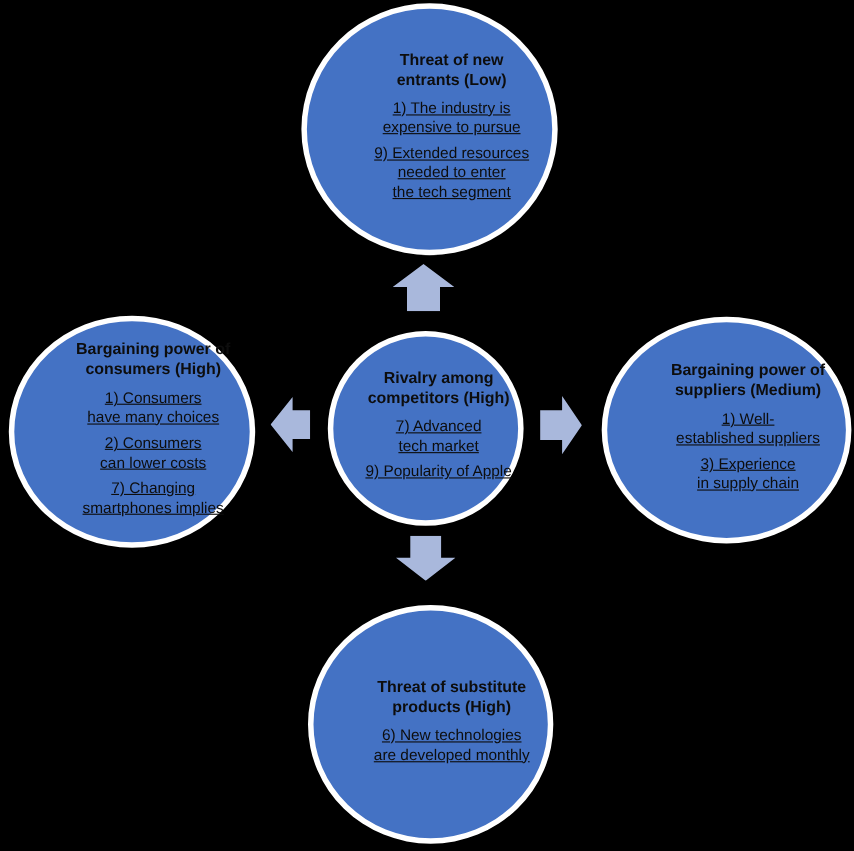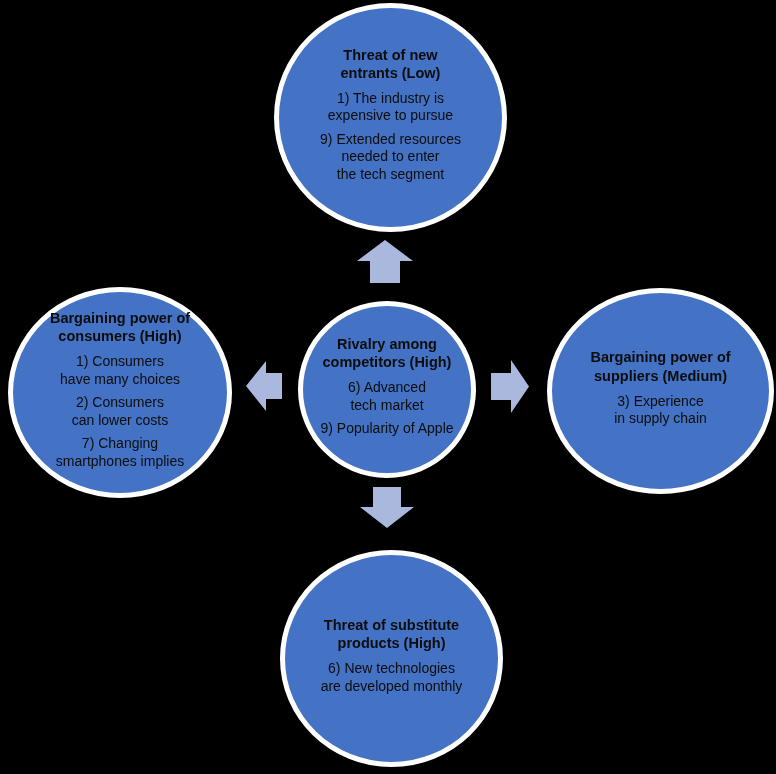--- a/index.html
+++ b/index.html
@@ -21,38 +21,39 @@
     background:var(--background);
     overflow:hidden;
   }
   .circle{
     position:absolute;
     border-radius:50%;
     background:var(--circle-fill);
     border:5px solid var(--circle-border);
     display:flex;
     align-items:center;
-    justify-content:center;
+    justify-content:flex-end;
     text-align:center;
     color:var(--text);
   }
   .circle-inner{
     width:82%;
     font-size:14px;
     line-height:1.25;
   }
   .circle-title{
     font-weight:700;
     font-size:14.5px;
     margin-bottom:8px;
     text-wrap:balance;
   }
   .circle-point{
     margin:6px 0;
     text-wrap:balance;
+    text-decoration:underline;
   }
   .circle-top{    left:274px; top:3px;   width:233px; height:229px; }
   .circle-left{   left:8px;   top:287px; width:224px; height:211px; }
   .circle-center{ left:298px; top:301px; width:178px; height:177px; }
   .circle-center .circle-inner{ width:86%; }
   .circle-right{  left:547px; top:288px; width:227px; height:206px; }
   .circle-bottom{ left:280px; top:550px; width:223px; height:217px; }
   .arrow{ position:absolute; display:block; }
   .arrow-up{    left:357px; top:240px; }
   .arrow-left{  left:246px; top:361px; }
@@ -77,28 +78,29 @@
       <div class="circle-title">Bargaining power of consumers (High)</div>
       <div class="circle-point">1) Consumers have many choices</div>
       <div class="circle-point">2) Consumers can lower costs</div>
       <div class="circle-point">7) Changing smartphones implies</div>
     </div>
   </div>
 
   <div class="circle circle-center">
     <div class="circle-inner">
       <div class="circle-title">Rivalry among competitors (High)</div>
-      <div class="circle-point">6) Advanced tech market</div>
+      <div class="circle-point">7) Advanced tech market</div>
       <div class="circle-point">9) Popularity of Apple</div>
     </div>
   </div>
 
   <div class="circle circle-right">
     <div class="circle-inner">
       <div class="circle-title">Bargaining power of suppliers (Medium)</div>
+      <div class="circle-point">1) Well-established suppliers</div>
       <div class="circle-point">3) Experience in supply chain</div>
     </div>
   </div>
 
   <div class="circle circle-bottom">
     <div class="circle-inner">
       <div class="circle-title">Threat of substitute products (High)</div>
       <div class="circle-point">6) New technologies are developed monthly</div>
     </div>
   </div>

